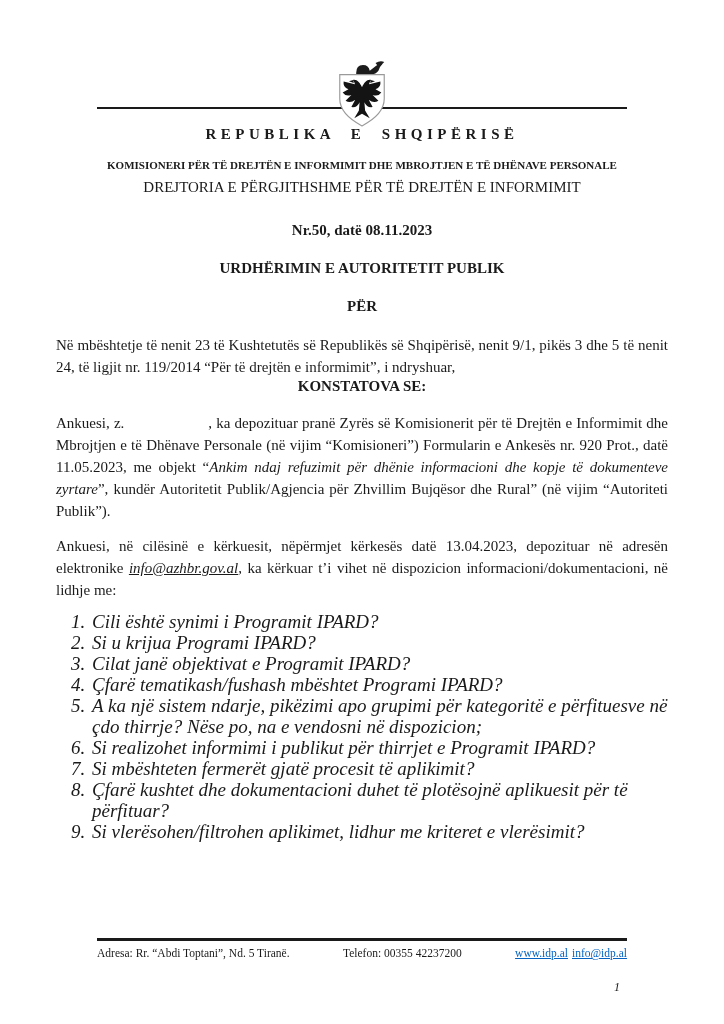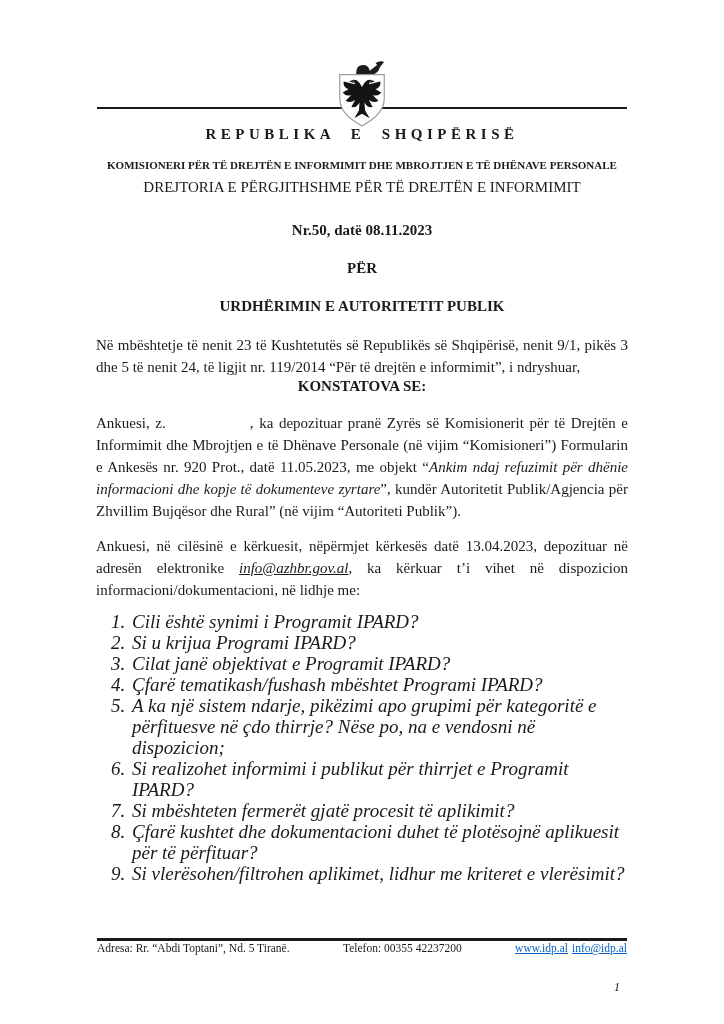--- a/index.html
+++ b/index.html
@@ -11,21 +11,21 @@
     position: relative;
     width: 724px;
     height: 1024px;
     margin: 0 auto;
     background: #ffffff;
     font-family: "Liberation Serif", "DejaVu Serif", serif;
     color: #1a1a1a;
     overflow: hidden;
   }
   .content {
-    padding: 0 96px;
+    padding: 0 56px;
   }
   
   .masthead {
     position: relative;
     height: 124px;
   }
   .masthead-rule {
     position: absolute;
     top: 107px;
     left: 97px;
@@ -119,20 +119,21 @@
     padding-left: 2px;
     text-align: left;
   }
   
   .footer {
     position: absolute;
     left: 97px;
     right: 97px;
     top: 938px;
     border-top: 3px solid #1a1a1a;
+    padding-top: 5px;
     display: flex;
     justify-content: space-between;
     align-items: baseline;
     font-size: 11.5px;
     line-height: 14px;
   }
   .footer-links a {
     color: #0563c1;
     text-decoration: underline;
     cursor: pointer;
@@ -169,22 +170,22 @@
   <div class="content">
 
     <h1 class="republic-title">REPUBLIKA E SHQIPËRISË</h1>
 
     <h2 class="institution-name">KOMISIONERI PËR TË DREJTËN E INFORMIMIT DHE MBROJTJEN E TË DHËNAVE PERSONALE</h2>
 
     <p class="directorate">DREJTORIA E PËRGJITHSHME PËR TË DREJTËN E INFORMIMIT</p>
 
 
     <p class="c-bold mt-nr">Nr.50, datë 08.11.2023</p>
+    <p class="c-bold mt-subject">URDHËRIMIN E AUTORITETIT PUBLIK</p>
     <p class="c-bold mt-per">PËR</p>
-    <p class="c-bold mt-subject">URDHËRIMIN E AUTORITETIT PUBLIK</p>
 
     <p class="para mt-p1">Në mbështetje të nenit 23 të Kushtetutës së Republikës së Shqipërisë, nenit 9/1, pikës 3 dhe 5 të nenit 24, të ligjit nr. 119/2014 “Për të drejtën e informimit”, i ndryshuar,</p>
 
     <p class="c-bold mt-konst">KONSTATOVA SE:</p>
 
     <p class="para mt-p2"><span>Ankuesi, z.</span><span class="redacted-gap"></span><span>, ka depozituar pranë Zyrës së Komisionerit për të Drejtën e Informimit dhe Mbrojtjen e të Dhënave Personale (në vijim “Komisioneri”) Formularin e Ankesës nr. 920 Prot., datë 11.05.2023, me objekt “</span><span class="italic">Ankim ndaj refuzimit për dhënie informacioni dhe kopje të dokumenteve zyrtare</span><span>”, kundër Autoritetit Publik/Agjencia për Zhvillim Bujqësor dhe Rural” (në vijim “Autoriteti Publik”).</span></p>
 
     <p class="para mt-p3"><span>Ankuesi, në cilësinë e kërkuesit, nëpërmjet kërkesës datë 13.04.2023, depozituar në adresën elektronike </span><a class="body-link">info@azhbr.gov.al</a><span>, ka kërkuar t’i vihet në dispozicion informacioni/dokumentacioni, në lidhje me:</span></p>
 
     <ol class="questions">

